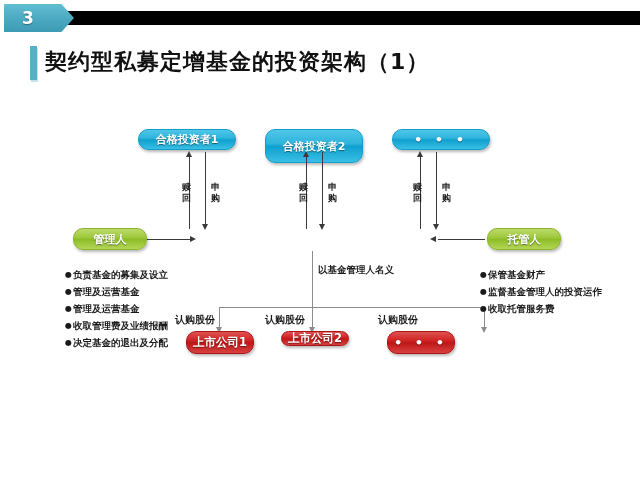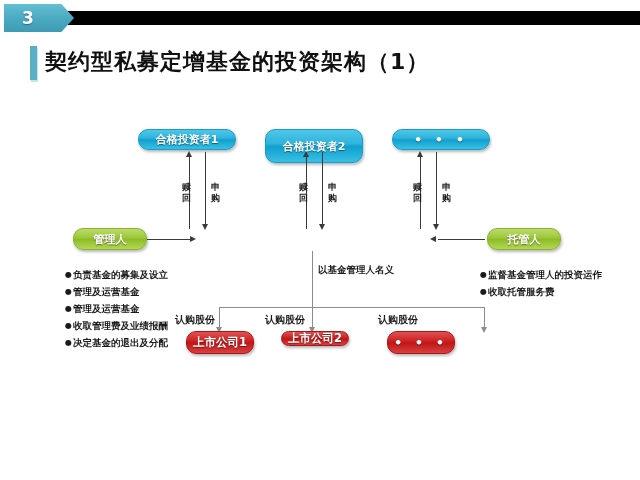--- a/index.html
+++ b/index.html
@@ -192,18 +192,19 @@
       <li>负责基金的募集及设立</li>
       <li>管理及运营基金</li>
       <li>管理及运营基金</li>
       <li>收取管理费及业绩报酬</li>
       <li>决定基金的退出及分配</li>
     </ul>
   </div>
 
   <div class="bullets right">
     <ul>
+      <li>保管基金财产</li>
       <li>监督基金管理人的投资运作</li>
       <li>收取托管服务费</li>
     </ul>
   </div>
 
 </div>
 
 </body></html>

